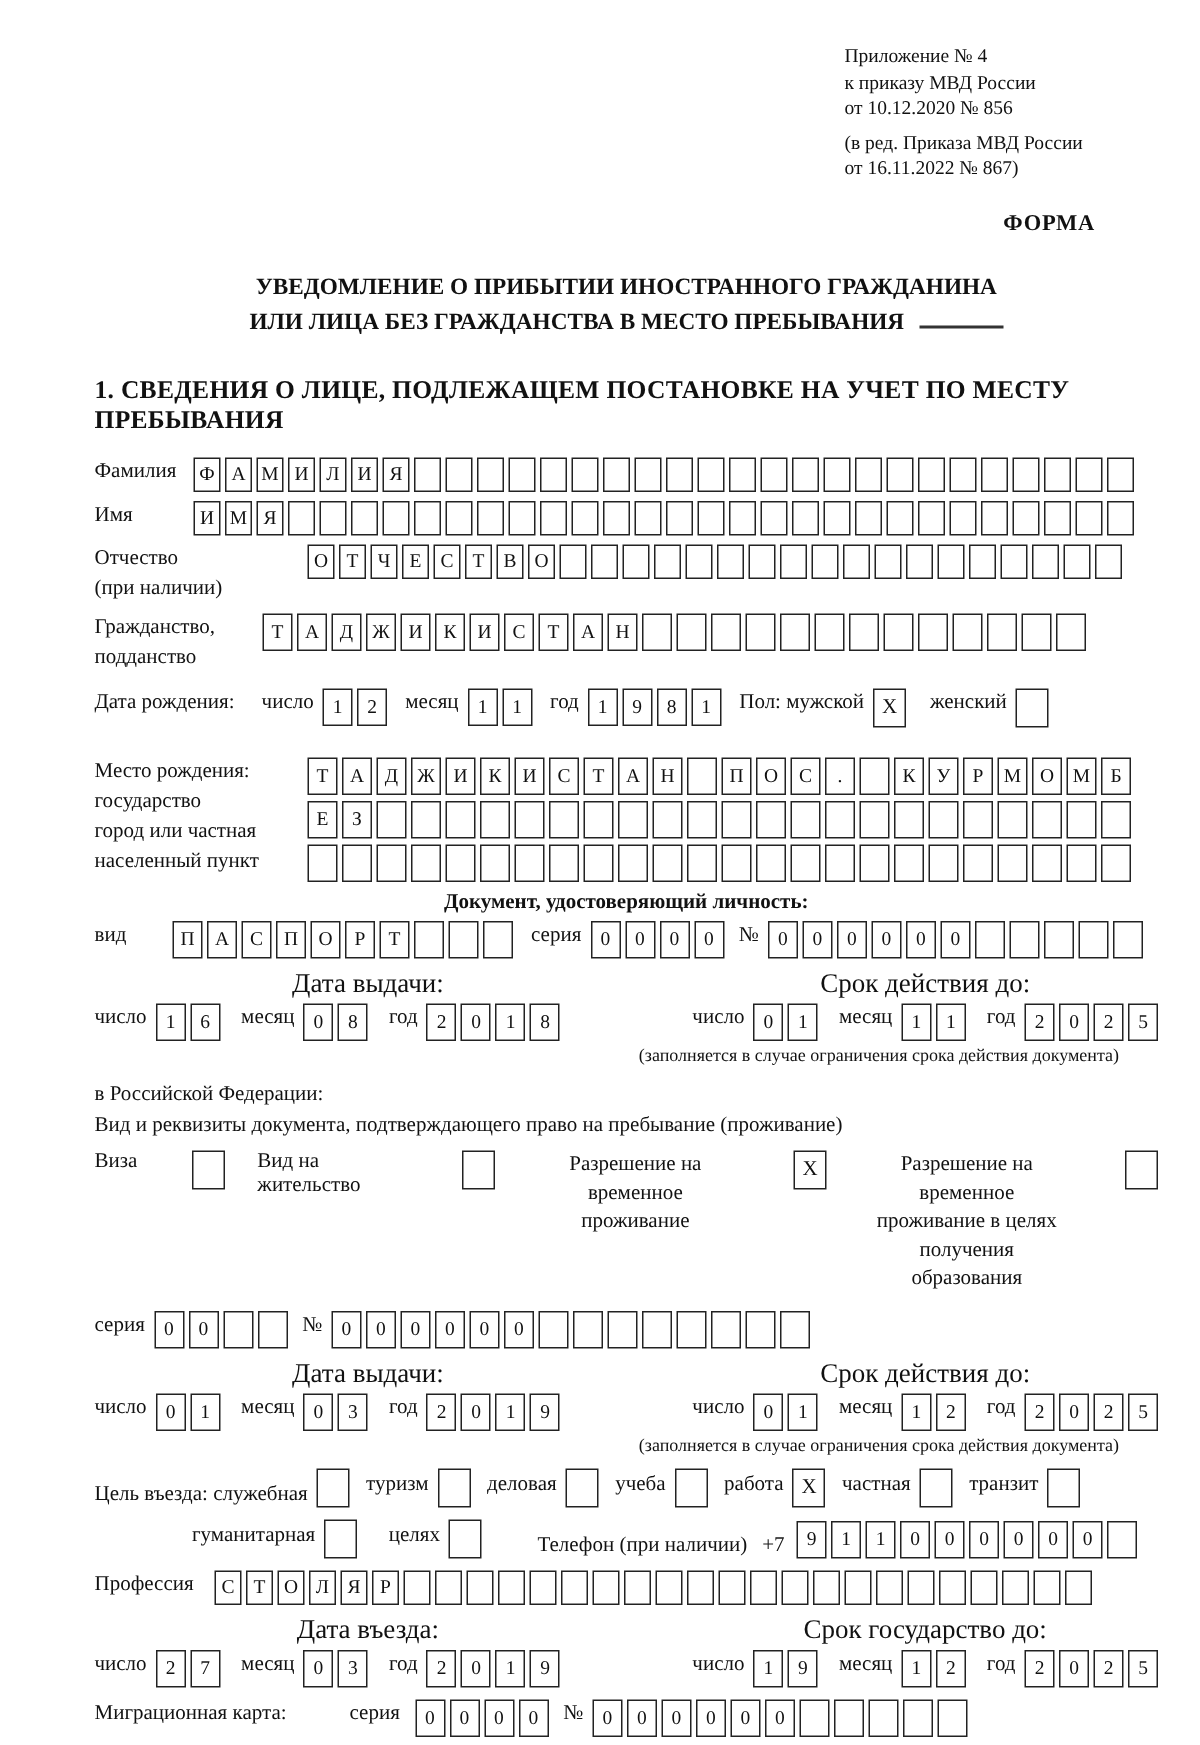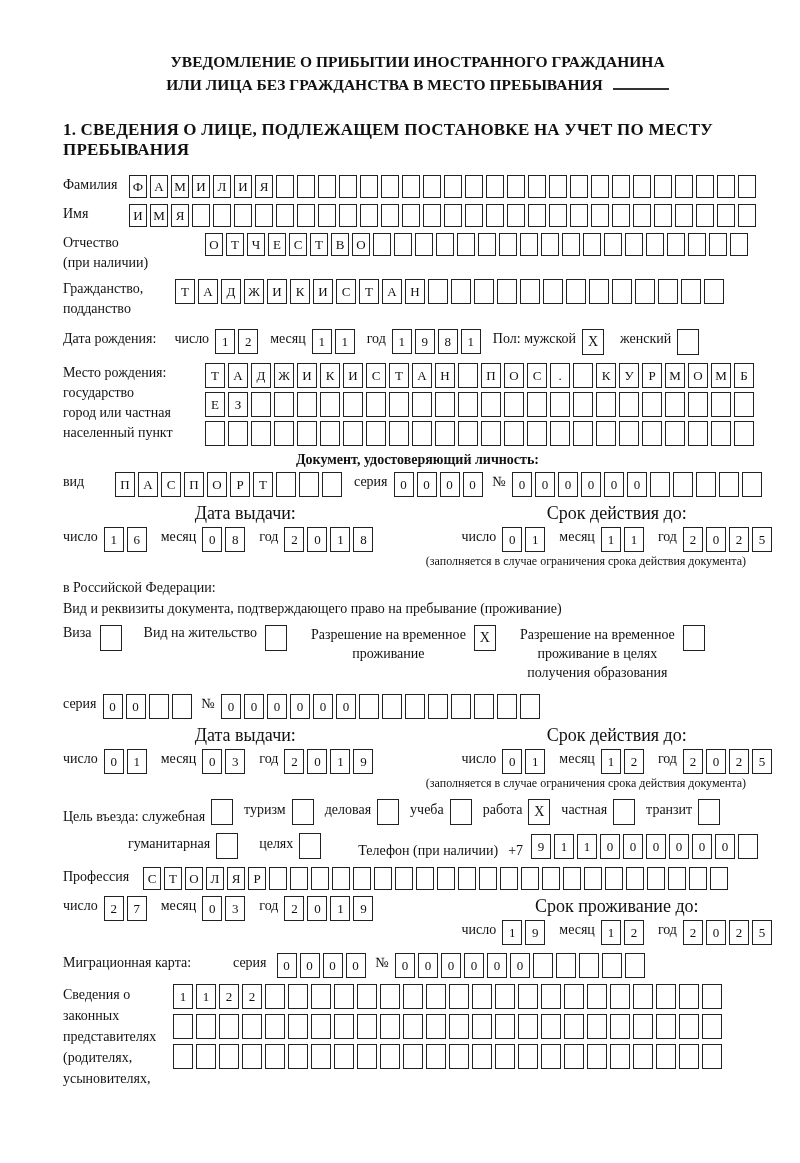--- a/index.html
+++ b/index.html
@@ -47,21 +47,21 @@
   .date-left { width:372px; }
   .date-right { margin-left:34px; }
   .date-head { text-align:center; font-size:18px; margin-bottom:3px; }
   .date-line { display:flex; align-items:flex-start; }
   .date-line .dlbl { margin:2px 6px 0 0; }
   .date-line .grp { margin-right:14px; }
   .note { font-size:12px; text-align:right; margin:2px 26px 8px 0; }
 
   .stay-doc-line { font-size:14px; line-height:21px; }
   .permits { display:flex; align-items:flex-start; margin:6px 0 12px 0; }
-  .permit-item { display:flex; align-items:flex-start; }
+  .permit-item { display:flex; align-items:flex-start;gap:28px; }
   .permit-item .plabel { margin-right:8px; }
   .permit-item .multi { text-align:center; line-height:19px; margin-right:8px; }
 
   .purpose { display:flex; align-items:flex-end; flex-wrap:nowrap; margin-bottom:8px; }
   .purpose .pitem { display:inline-flex; align-items:flex-start; margin-right:11px; }
   .purpose .pitem .ptxt { margin:3px 6px 0 0; }
   .purpose .plead { margin:3px 6px 0 0; }
   .indent { margin-left:65px; }
   .phone-lbl { margin:3px 10px 0 26px; }
   .phone-prefix { margin:3px 8px 0 0; font-size:14px; }
@@ -71,21 +71,30 @@
 
   .reps { margin-top:2px; }
   .reps .lbl { width:110px; line-height:21px; }
   .reps-cells { display:flex; flex-direction:column; gap:5px; }
 </style>
 </head>
 <body>
 
 <div class="page">
 
-
+  <div class="appendix">
+    <div>Приложение № 4</div>
+    <div>к приказу МВД России</div>
+    <div>от 10.12.2020 № 856</div>
+    <div class="gap"></div>
+    <div>(в ред. Приказа МВД России</div>
+    <div>от 16.11.2022 № 867)</div>
+  </div>
+
+  <div class="form-label">ФОРМА</div>
 
   <div class="title">
     <div>УВЕДОМЛЕНИЕ О ПРИБЫТИИ ИНОСТРАННОГО ГРАЖДАНИНА</div>
     <div><span>ИЛИ ЛИЦА БЕЗ ГРАЖДАНСТВА В МЕСТО ПРЕБЫВАНИЯ</span><span class="blank"></span></div>
   </div>
 
   <div class="section-heading">1. СВЕДЕНИЯ О ЛИЦЕ, ПОДЛЕЖАЩЕМ ПОСТАНОВКЕ НА УЧЕТ ПО МЕСТУ ПРЕБЫВАНИЯ</div>
 
   <div class="rows">
 
@@ -251,21 +260,21 @@
       <span class="inline-lbl gap12">Пол: мужской</span>
       <span class="cgroup cb">
           <span class="cell">X</span>
         </span>
       <span class="inline-lbl gap16">женский</span>
       <span class="cgroup cb">
           <span class="cell"></span>
         </span>
     </div>
 
-    <div class="row" style="margin-top:8px;">
+    <div class="row" style="margin-top:20px;">
       <div class="lbl w142">
         <span class="sub">Место рождения:</span>
         <span class="sub">государство</span>
         <span class="sub">город или частная</span>
         <span class="sub">населенный пункт</span>
       </div>
       <div class="vstack">
         <div class="cgroup lg">
             <span class="cell">Т</span>
             <span class="cell">А</span>
@@ -649,20 +658,21 @@
           <span class="cell"></span>
           <span class="cell"></span>
           <span class="cell"></span>
           <span class="cell"></span>
           <span class="cell"></span>
         </div>
     </div>
 
     <div class="date-pair" style="margin-top:6px;">
       <div class="date-block date-left">
+        <div class="date-head">Дата въезда:</div>
         <div class="date-line">
           <span class="dlbl">число</span>
           <span class="cgroup lg grp">
               <span class="cell">2</span>
               <span class="cell">7</span>
             </span>
           <span class="dlbl">месяц</span>
           <span class="cgroup lg grp">
               <span class="cell">0</span>
               <span class="cell">3</span>
@@ -670,21 +680,21 @@
           <span class="dlbl">год</span>
           <span class="cgroup lg">
               <span class="cell">2</span>
               <span class="cell">0</span>
               <span class="cell">1</span>
               <span class="cell">9</span>
             </span>
         </div>
       </div>
       <div class="date-block date-right">
-        <div class="date-head">Срок проживание до:</div>
+        <div class="date-head">Срок государство до:</div>
         <div class="date-line">
           <span class="dlbl">число</span>
           <span class="cgroup lg grp">
               <span class="cell">1</span>
               <span class="cell">9</span>
             </span>
           <span class="dlbl">месяц</span>
           <span class="cgroup lg grp">
               <span class="cell">1</span>
               <span class="cell">2</span>

